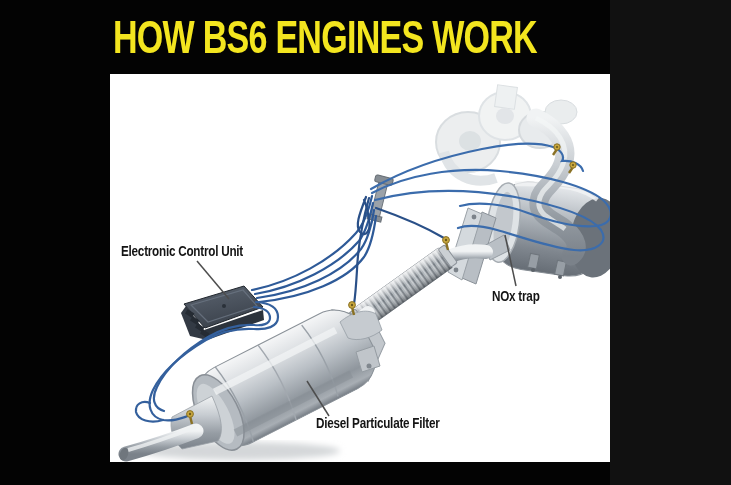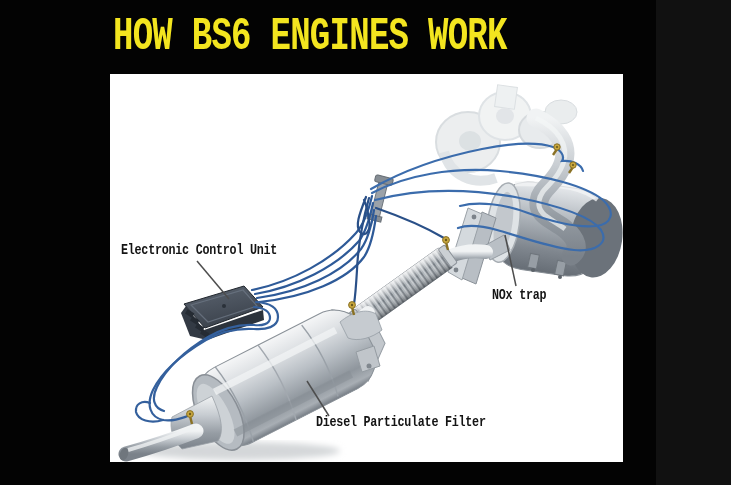--- a/index.html
+++ b/index.html
@@ -1,18 +1,18 @@
 <!DOCTYPE html>
 <html><head>
 <meta charset="utf-8">
 <style>
   html,body{margin:0;padding:0;background:#111;}
   .stage{
-    position:relative;width:656px;height:485px;background:#030303;
-    overflow:hidden;font-family:Liberation Mono, monospace;text-align:center;
+    position:relative;width:610px;height:485px;background:#030303;
+    overflow:hidden;font-family:Liberation Sans, sans-serif;text-align:center;
   }
   .main-title{
     position:absolute;left:113px;top:14px;
     font-size:46px;font-weight:bold;line-height:1;
     color:#f3e51f;white-space:nowrap;letter-spacing:-1px;
     transform:scaleX(0.74);transform-origin:left top;
   }
   .panel{
     position:absolute;left:110px;top:74px;width:513px;height:388px;
     background:#ffffff;

